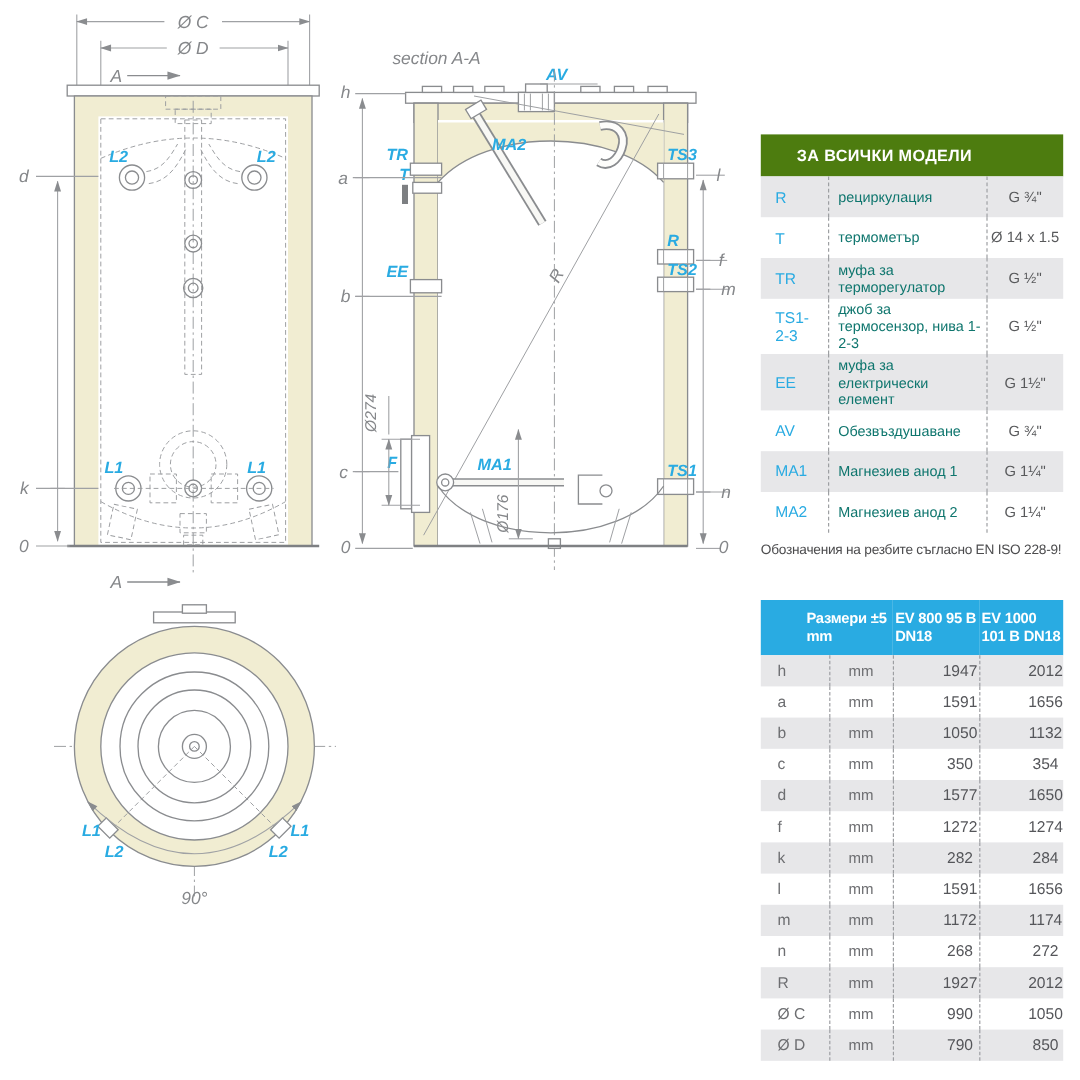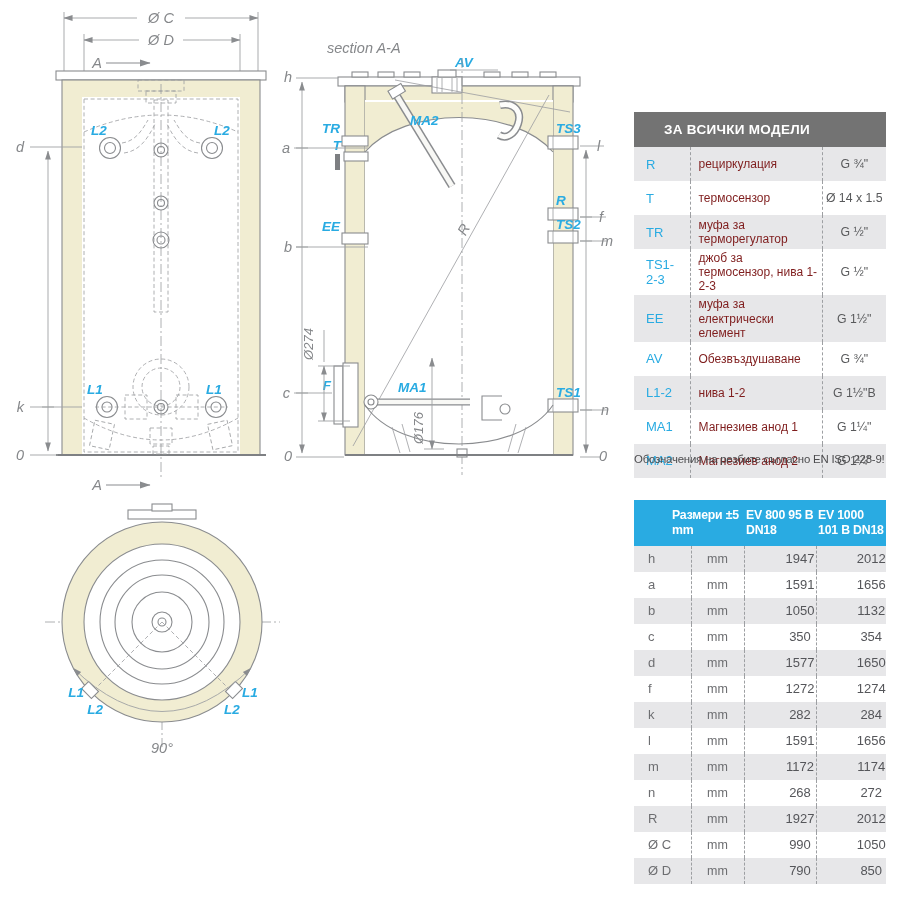--- a/index.html
+++ b/index.html
@@ -13,26 +13,26 @@
   .lt{stroke:#9a9c9f;fill:none;stroke-width:0.8;}
   .dim{stroke:#9fa1a4;fill:none;stroke-width:0.9;}
   .dash{stroke-dasharray:4 2.6;}
   .dd{stroke-dasharray:10 3 2 3;}
   .cream{fill:#f1edd2;stroke:#8a8c8f;stroke-width:1.1;}
   .whitebx{fill:#fff;stroke:#8a8c8f;stroke-width:1.1;}
   .nofill{fill:none;stroke:#8a8c8f;stroke-width:1.1;}
 
   table{border-collapse:collapse;table-layout:fixed;position:absolute;}
   .spec{left:634px;top:112px;width:252px;}
-  .spec thead th{background:#737373;color:#fff;text-align:left;font-size:13.5px;
+  .spec thead th{background:#4d7c0f;color:#fff;text-align:left;font-size:13.5px;
     font-weight:bold;padding:10px 0 10px 30px;letter-spacing:.3px;}
   .spec tbody tr:nth-child(odd){background:#e7e7e9;}
   .spec td{vertical-align:middle;height:30px;padding:2px 4px;}
   .spec td.code{color:#29abe2;font-size:13px;padding-left:12px;font-style:normal;}
-  .spec td.desc{color:#7f1d1d;font-size:12px;line-height:1.18;
+  .spec td.desc{color:#0f766e;font-size:12px;line-height:1.18;
     border-left:1px dashed #9d9fa2;border-right:1px dashed #9d9fa2;padding-left:8px;}
   .spec td.size{color:#58595b;font-size:12.3px;text-align:center;padding:2px 1px;}
 
   .note{position:absolute;left:634px;top:453px;width:262px;color:#4c4c4e;
     font-size:11.4px;letter-spacing:-0.2px;}
 
   .dims{left:634px;top:500px;width:252px;}
   .dims thead th{background:#29abe2;color:#fff;text-align:left;font-weight:bold;
     font-size:12.3px;line-height:1.2;padding:8px 0 8px 2px;vertical-align:top;letter-spacing:-0.2px;}
   .dims thead th.first{padding-left:38px;}
@@ -301,21 +301,21 @@
         </tr>
     </thead>
     <tbody id="spec-body">
         <tr>
           <td class="code">R</td>
           <td class="desc">рециркулация</td>
           <td class="size">G ¾"</td>
         </tr>
         <tr>
           <td class="code">T</td>
-          <td class="desc">термосензор</td>
+          <td class="desc">термометър</td>
           <td class="size">Ø 14 x 1.5</td>
         </tr>
         <tr>
           <td class="code">TR</td>
           <td class="desc">муфа за терморегулатор</td>
           <td class="size">G ½"</td>
         </tr>
         <tr>
           <td class="code">TS1-2-3</td>
           <td class="desc">джоб за термосензор, нива 1-2-3</td>
@@ -323,25 +323,20 @@
         </tr>
         <tr>
           <td class="code">EE</td>
           <td class="desc">муфа за електрически елемент</td>
           <td class="size">G 1½"</td>
         </tr>
         <tr>
           <td class="code">AV</td>
           <td class="desc">Обезвъздушаване</td>
           <td class="size">G ¾"</td>
-        </tr>
-        <tr>
-          <td class="code">L1-2</td>
-          <td class="desc">нива 1-2</td>
-          <td class="size">G 1½"B</td>
         </tr>
         <tr>
           <td class="code">MA1</td>
           <td class="desc">Магнезиев анод 1</td>
           <td class="size">G 1¼"</td>
         </tr>
         <tr>
           <td class="code">MA2</td>
           <td class="desc">Магнезиев анод 2</td>
           <td class="size">G 1¼"</td>

